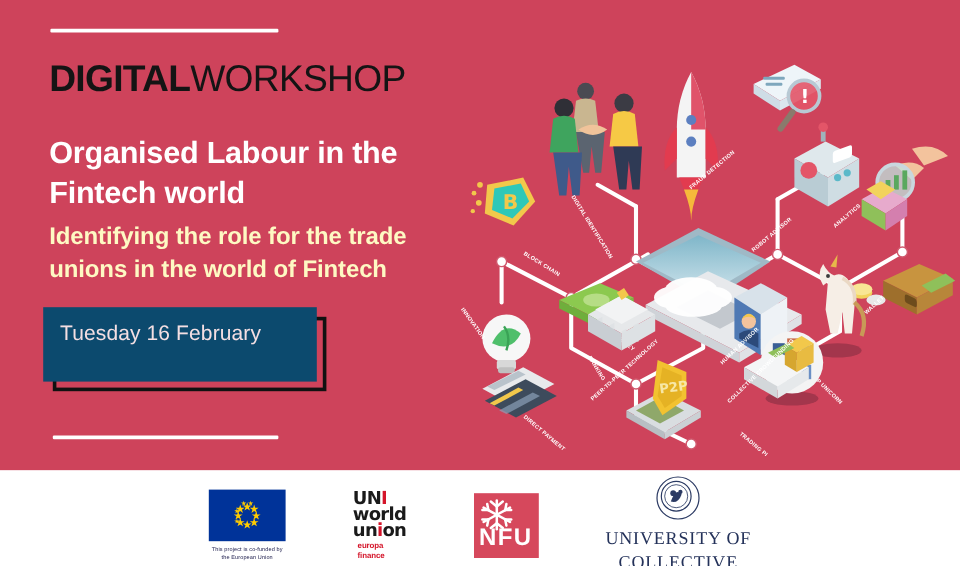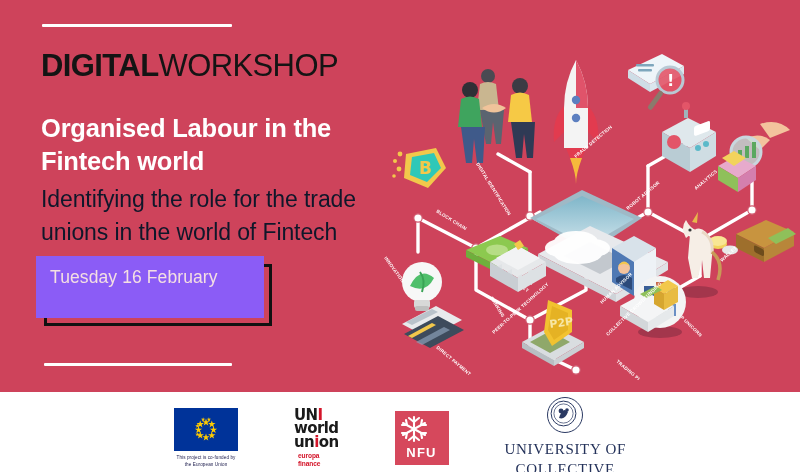--- a/index.html
+++ b/index.html
@@ -28,33 +28,33 @@
   .kicker .k-bold{font-weight:700;}
   .kicker .k-light{font-weight:400;}
 
   .headline{
     position:absolute;left:41px;top:112px;width:330px;
     font-size:25.5px;font-weight:700;line-height:1.3;
     color:#ffffff;letter-spacing:-0.2px;
   }
   .subhead{
     position:absolute;left:41px;top:183px;width:320px;
-    font-size:23px;font-weight:400;line-height:1.42;
-    color:#0f172a;letter-spacing:-0.1px;
+    font-size:20px;font-weight:700;line-height:1.42;
+    color:#fef9c3;letter-spacing:-0.1px;
   }
 
   
   .datewrap{position:absolute;left:36px;top:256px;width:238px;height:72px;}
   .date-outline{
     position:absolute;left:8px;top:8px;width:228px;height:62px;
     border:3px solid #111111;box-sizing:border-box;
   }
   .date-fill{
     position:absolute;left:0;top:0;width:228px;height:62px;
-    background:#8b5cf6;box-sizing:border-box;
+    background:#0c4a6e;box-sizing:border-box;
     padding:9px 0 0 14px;
   }
   .date-line{
     font-size:17.5px;line-height:1.38;color:#f4dfe3;
     font-weight:400;letter-spacing:0.1px;white-space:nowrap;
   }
 
   
   .illus{position:absolute;left:380px;top:40px;width:420px;height:340px;}
   .illus svg{display:block;}
@@ -92,21 +92,21 @@
   .uni-right{
     margin-left:4px;margin-top:3px;display:flex;flex-direction:column;
     line-height:1.15;
   }
   .uni-sub{font-size:6.6px;font-weight:700;color:#d4152a;letter-spacing:-0.1px;}
 
   
   .nfu{width:54px;height:54px;background:#d6485c;position:relative;}
   .nfu-text{
     position:absolute;left:0;right:0;bottom:5px;text-align:center;
-    font-size:13px;font-weight:700;color:#ffffff;letter-spacing:1.2px;
+    font-size:20px;font-weight:700;color:#ffffff;letter-spacing:1.2px;
     font-family:"Liberation Sans", sans-serif;
   }
 
   
   .gu-seal{width:34px;height:34px;border-radius:50%;border:1.6px solid #2b3a63;position:relative;}
   .gu-caption{
     margin-top:6px;text-align:center;color:#24325a;
     font-family:"Liberation Serif", serif;
     font-size:15px;font-weight:400;letter-spacing:0.7px;line-height:1.35;
   }

